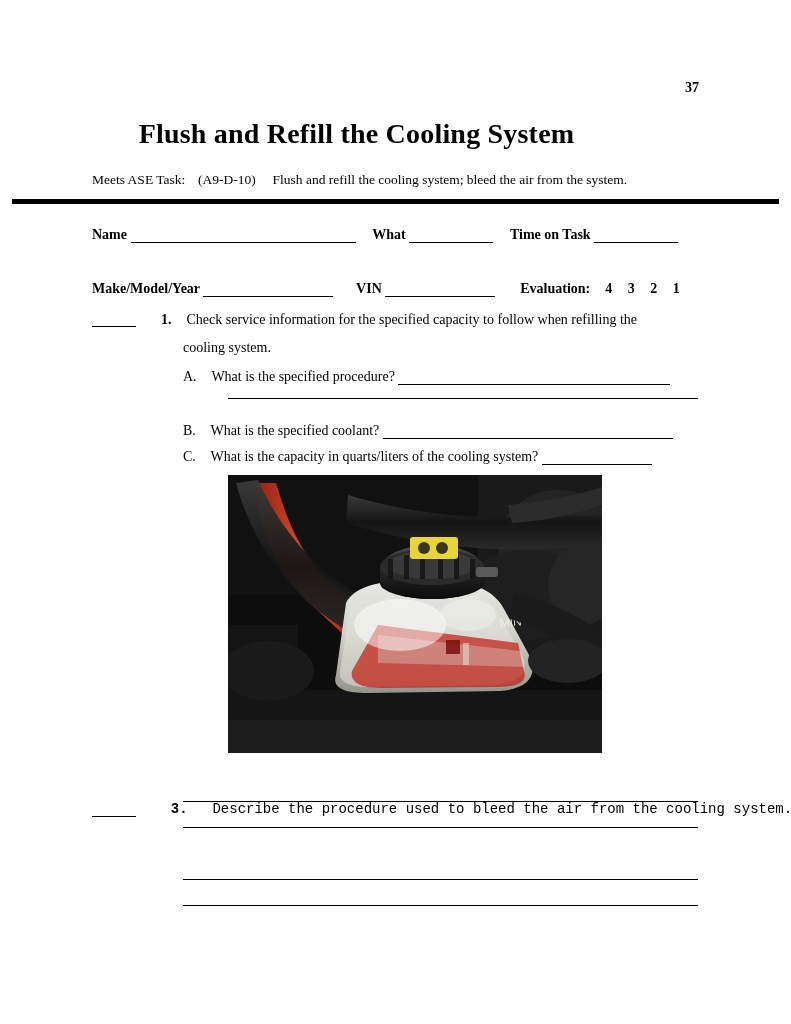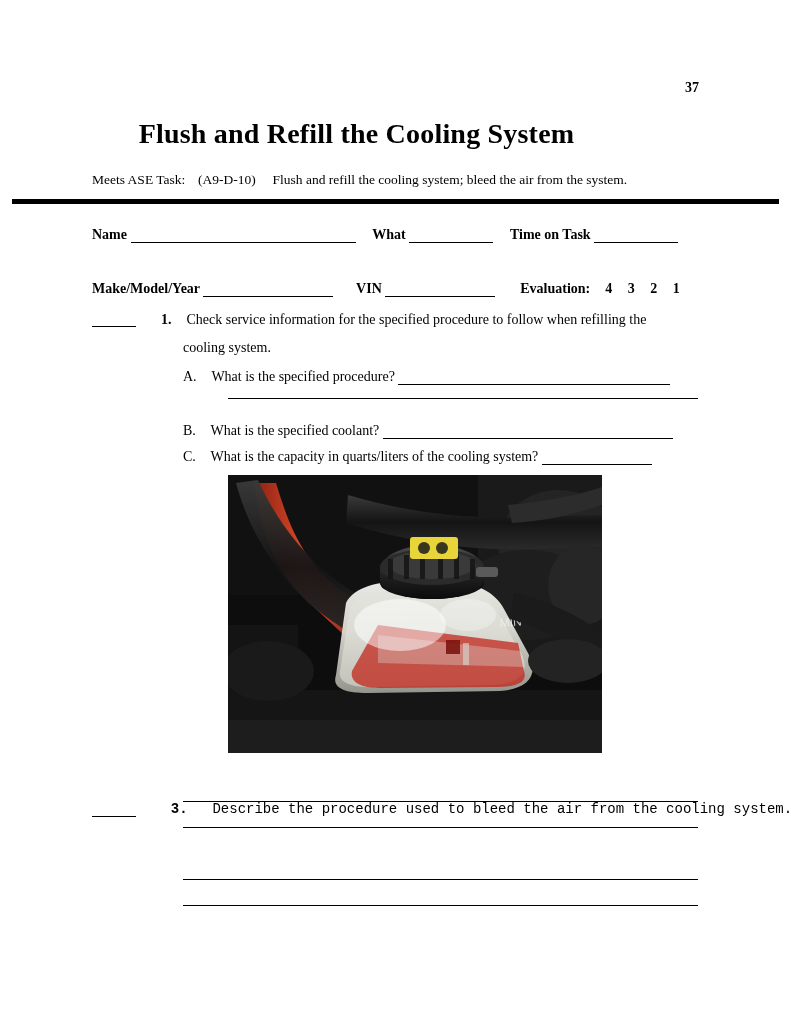--- a/index.html
+++ b/index.html
@@ -224,21 +224,21 @@
     <span>Evaluation:</span>
     <span class="sp" style="width:8px"></span>
     <span class="eval-nums">4   3   2   1</span>
   </div>
 
   <div class="item q1">
     <span class="blank-short"></span>
     <span class="sp" style="width:18px"></span>
     <span class="num">1.</span>
     <span class="sp" style="width:8px"></span>
-    <span class="q1-text">Check service information for the specified procedure to follow when refilling the</span>
+    <span class="q1-text">Check service information for the specified capacity to follow when refilling the</span>
   </div>
   <div class="q1-cont">cooling system.</div>
 
   <div class="sub subA">
     <span>A.</span>
     <span class="sp" style="width:8px"></span>
     <span>What is the specified procedure?</span>
     <span class="line-after" style="width:272px"></span>
   </div>
   <div class="subA-rule"></div>

